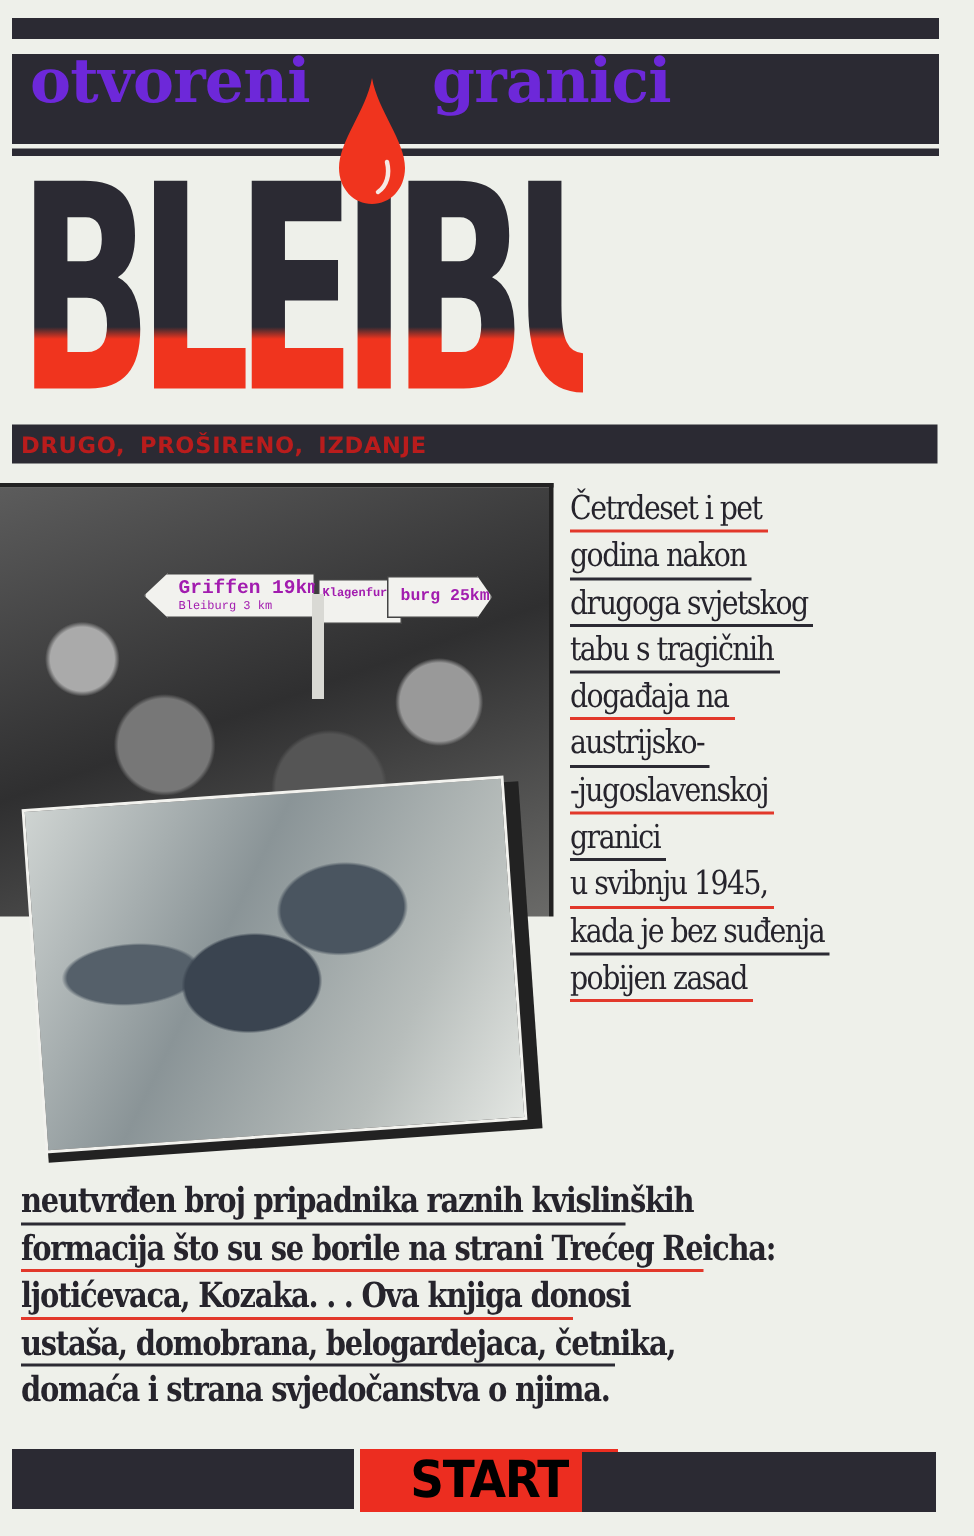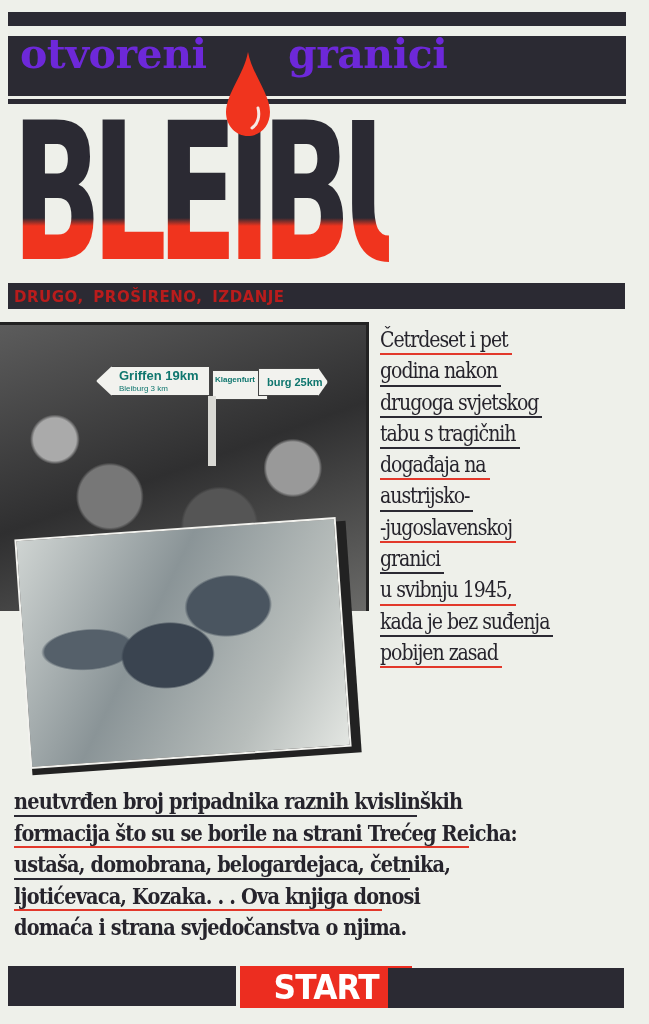--- a/index.html
+++ b/index.html
@@ -46,23 +46,23 @@
     background:
       radial-gradient(circle at 30% 60%, #777 0 10%, transparent 11%),
       radial-gradient(circle at 60% 70%, #555 0 12%, transparent 13%),
       radial-gradient(circle at 80% 50%, #999 0 8%, transparent 9%),
       radial-gradient(circle at 15% 40%, #aaa 0 6%, transparent 7%),
       linear-gradient(160deg, #5c5c5c, #2f2f30 50%, #6a6a68);
     border-top: 3px solid #222;
     border-right: 3px solid #222;
   }
   .sign {
-    position: absolute; background: #f2f2ee; color: #0f766e;
-    font-family: Liberation Sans, sans-serif; font-weight: bold;
-    border: 1px solid #444; white-space: nowrap;
+    position: absolute; background: #f2f2ee; color: #a21caf;
+    font-family: Liberation Mono, monospace; font-weight: bold;
+    border: 1px solid #444; white-space: nowrap; margin-top: 16px;
   }
   .sign-left {
     left: 96px; top: 366px; width: 114px; height: 30px;
     clip-path: polygon(14% 0, 100% 0, 100% 100%, 14% 100%, 0 50%);
     padding-left: 22px; box-sizing: border-box;
   }
   .sign-mid { left: 212px; top: 370px; width: 56px; height: 30px; font-size: 8px; line-height: 12px; padding: 3px 2px; box-sizing: border-box; }
   .sign-right {
     left: 258px; top: 368px; width: 70px; height: 28px;
     clip-path: polygon(0 0, 86% 0, 100% 50%, 86% 100%, 0 100%);
@@ -95,21 +95,21 @@
   .ul { position: absolute; left: 0; bottom: 0; height: 2px; }
   .ul.red { background: #e2382b; }
   .ul.dark { background: #2b2a33; }
   .body-bottom { left: 14px; top: 785px; width: 620px; font-weight: bold; }
   .body-bottom .line { font-size: 23px; line-height: 31.5px; height: 31.5px; letter-spacing: -1px; }
   .body-bottom .line .txt { transform: scaleX(0.84); }
   .footer-left { left: 8px; top: 966px; width: 228px; height: 40px; }
   .footer-right { left: 388px; top: 968px; width: 236px; height: 40px; }
   .start-logo {
     left: 240px; top: 966px; width: 172px; height: 42px; background: #ec2d20;
-    color: #ffffff; font-family: "DejaVu Sans", sans-serif; font-weight: bold;
+    color: #000000; font-family: "DejaVu Sans", sans-serif; font-weight: bold;
     font-size: 34px; line-height: 42px; text-align: center; letter-spacing: -1px;
   }
   .start-logo span { display: inline-block; transform: scaleX(0.92); }
 </style>
 </head>
 <body>
 
 <div class="abs bar thin-bar"></div>
 <div class="abs bar series-bar"></div>
 <div class="series-text" style="left:20px;">otvoreni</div>
@@ -150,20 +150,20 @@
     <div class="line"><span class="txt">-jugoslavenskoj</span><div class="ul red" style="width: 136.01px;"></div></div>
     <div class="line"><span class="txt">granici</span><div class="ul dark" style="width: 64.1059px;"></div></div>
     <div class="line"><span class="txt">u svibnju 1945,</span><div class="ul red" style="width: 135.701px;"></div></div>
     <div class="line"><span class="txt">kada je bez suđenja</span><div class="ul dark" style="width: 173.447px;"></div></div>
     <div class="line"><span class="txt">pobijen zasad</span><div class="ul red" style="width: 121.86px;"></div></div>
   </div>
 
 <div class="abs body-bottom" id="blurb-bottom">
     <div class="line"><span class="txt">neutvrđen broj pripadnika raznih kvislinških</span><div class="ul dark" style="width: 402.947px;"></div></div>
     <div class="line"><span class="txt">formacija što su se borile na strani Trećeg Reicha:</span><div class="ul red" style="width: 455.342px;"></div></div>
+    <div class="line"><span class="txt">ljotićevaca, Kozaka. . . Ova knjiga donosi</span><div class="ul red" style="width: 368.022px;"></div></div>
     <div class="line"><span class="txt">ustaša, domobrana, belogardejaca, četnika,</span><div class="ul dark" style="width: 396.07px;"></div></div>
-    <div class="line"><span class="txt">ljotićevaca, Kozaka. . . Ova knjiga donosi</span><div class="ul red" style="width: 368.022px;"></div></div>
     <div class="line"><span class="txt">domaća i strana svjedočanstva o njima.</span></div>
   </div>
 
 <div class="abs bar footer-left"></div>
 <div class="abs start-logo"><span>START</span></div>
 <div class="abs bar footer-right"></div>
 
 </body></html>

